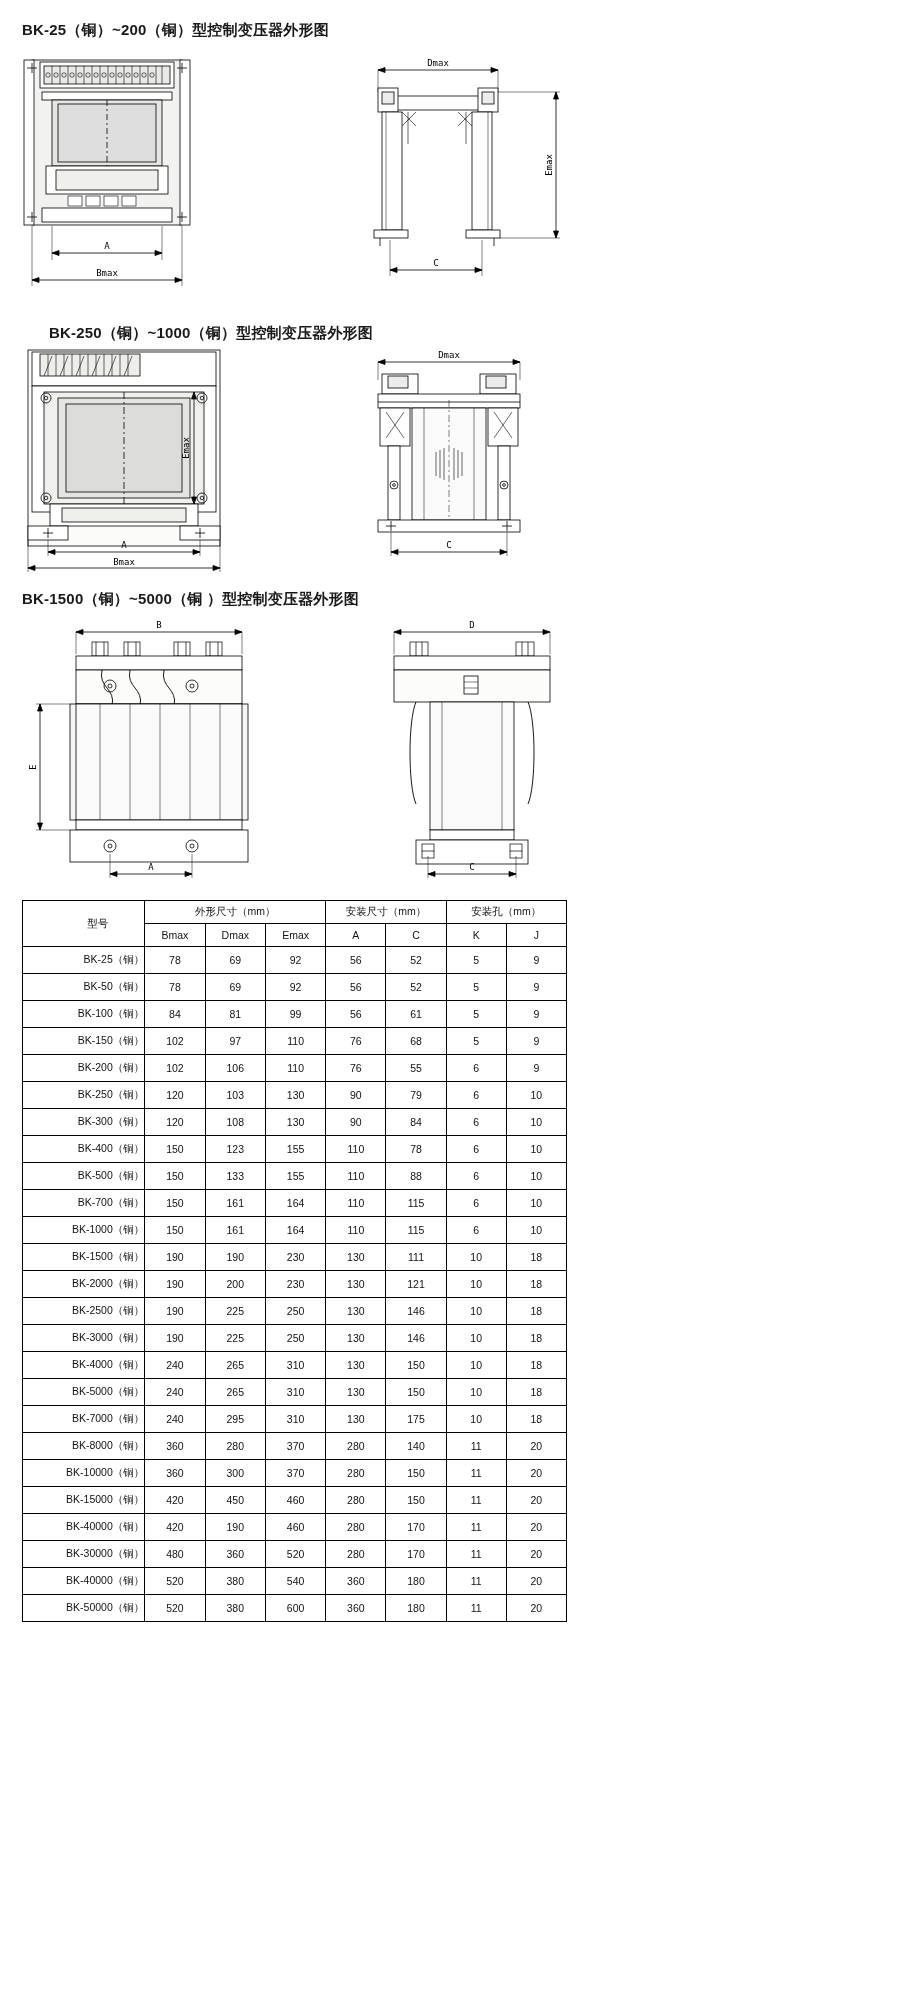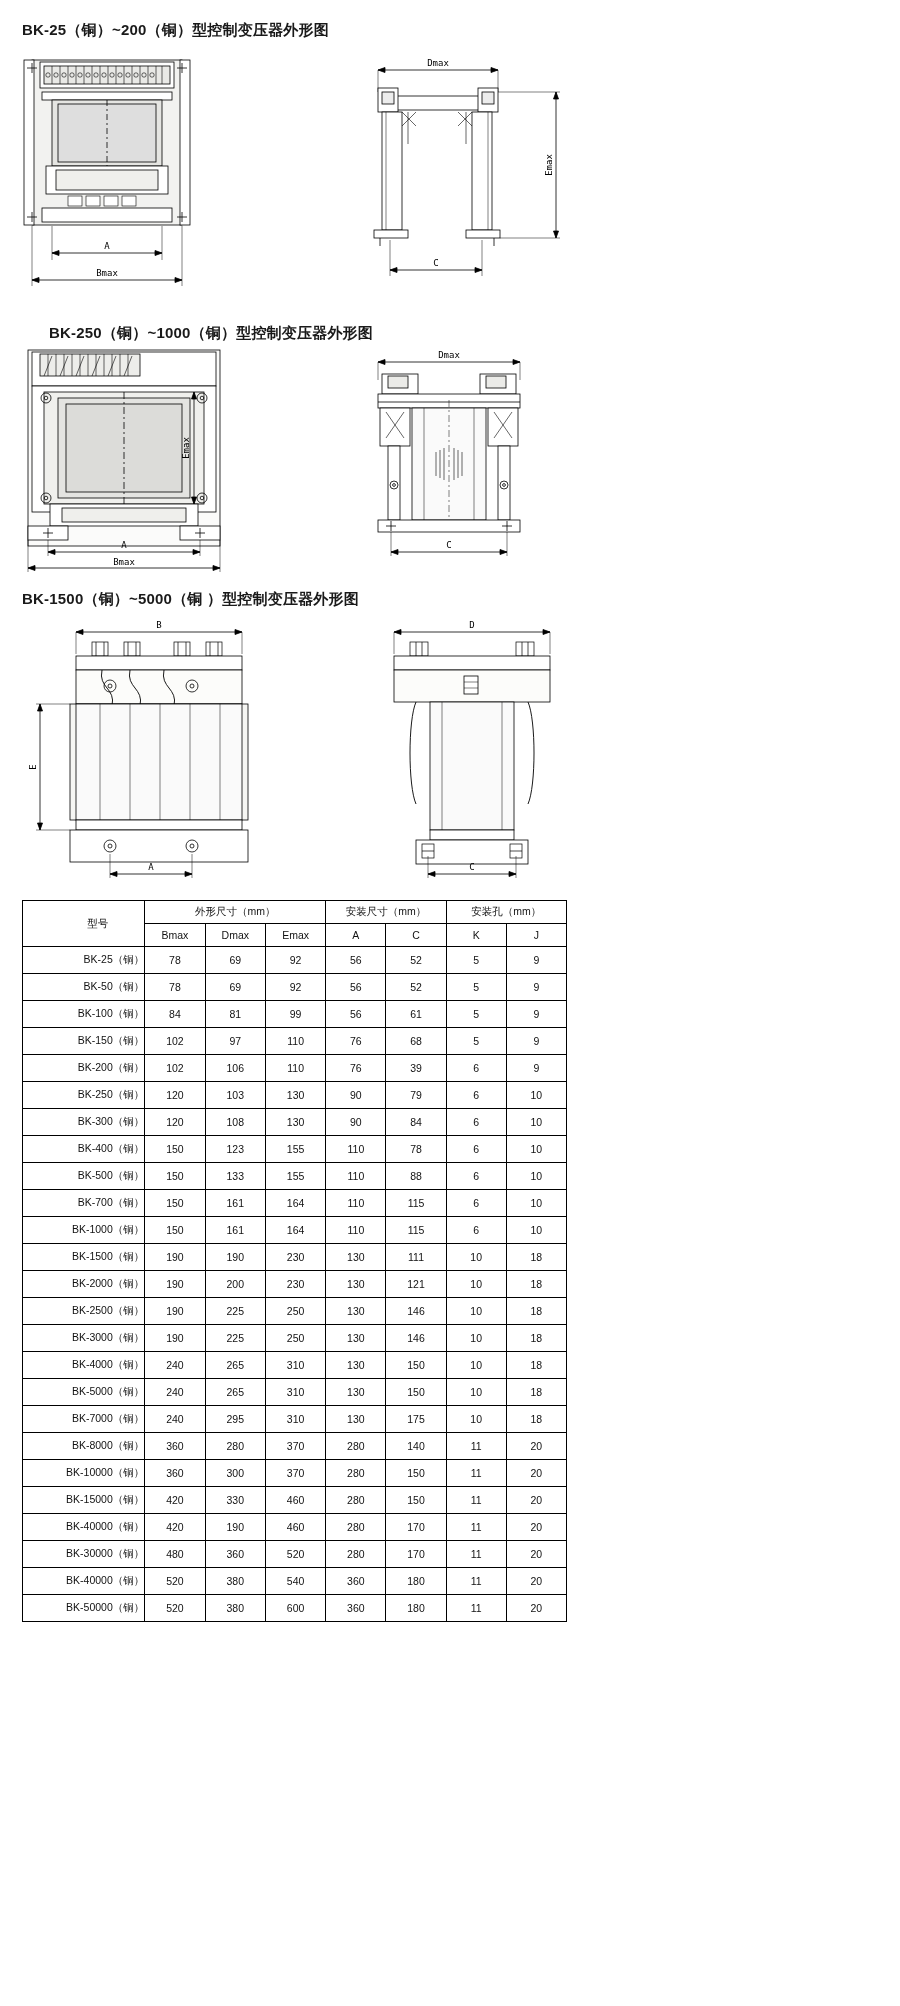--- a/index.html
+++ b/index.html
@@ -556,21 +556,21 @@
             <td class="num">68</td>
             <td class="num">5</td>
             <td class="num">9</td>
           </tr>
           <tr>
             <td class="model-cell">BK-200（铜）</td>
             <td class="num">102</td>
             <td class="num">106</td>
             <td class="num">110</td>
             <td class="num">76</td>
-            <td class="num">39</td>
+            <td class="num">55</td>
             <td class="num">6</td>
             <td class="num">9</td>
           </tr>
           <tr>
             <td class="model-cell">BK-250（铜）</td>
             <td class="num">120</td>
             <td class="num">103</td>
             <td class="num">130</td>
             <td class="num">90</td>
             <td class="num">79</td>
@@ -713,21 +713,21 @@
             <td class="num">300</td>
             <td class="num">370</td>
             <td class="num">280</td>
             <td class="num">150</td>
             <td class="num">11</td>
             <td class="num">20</td>
           </tr>
           <tr>
             <td class="model-cell">BK-15000（铜）</td>
             <td class="num">420</td>
-            <td class="num">330</td>
+            <td class="num">450</td>
             <td class="num">460</td>
             <td class="num">280</td>
             <td class="num">150</td>
             <td class="num">11</td>
             <td class="num">20</td>
           </tr>
           <tr>
             <td class="model-cell">BK-40000（铜）</td>
             <td class="num">420</td>
             <td class="num">190</td>

